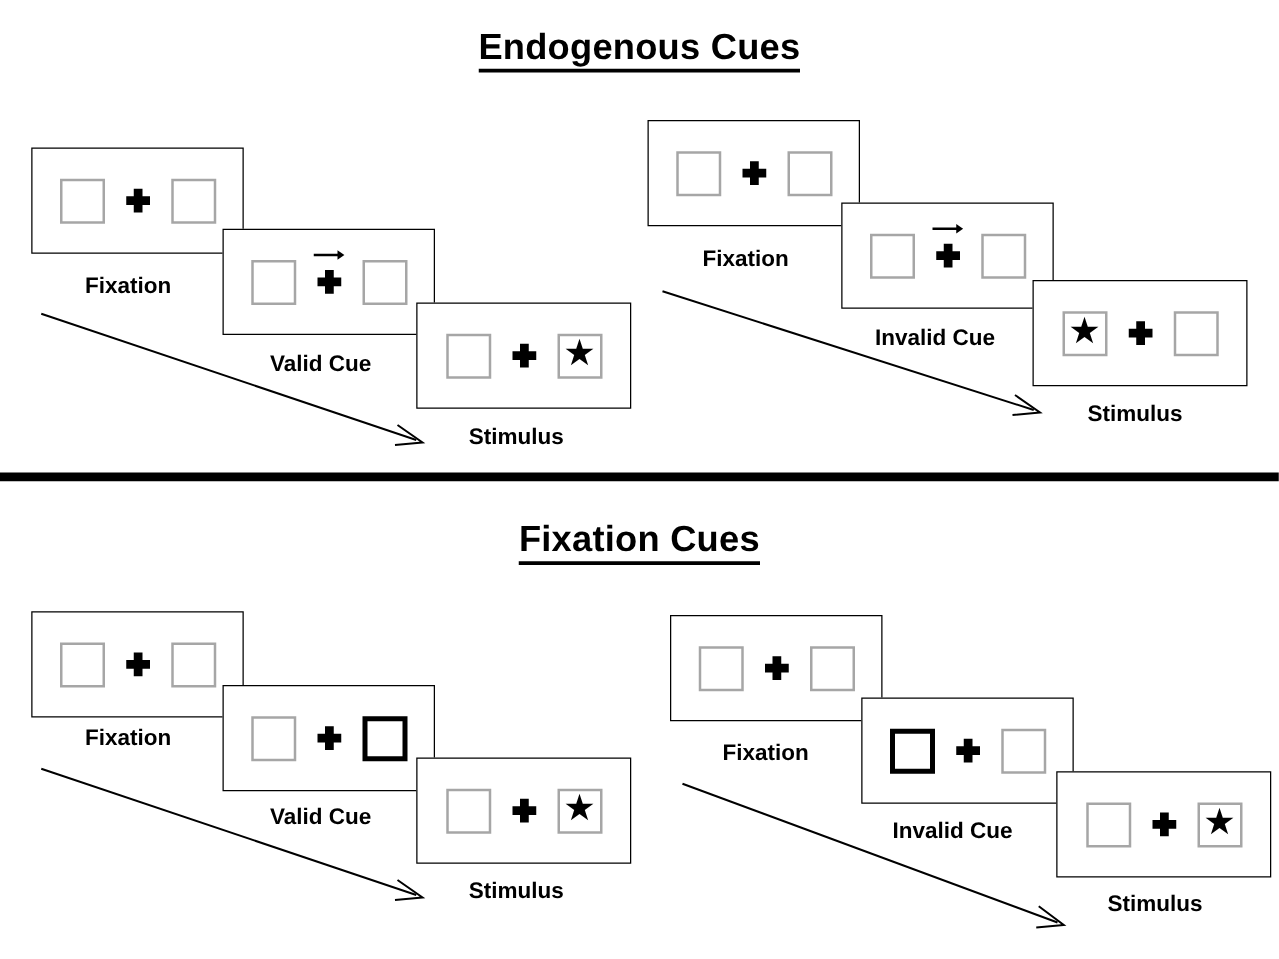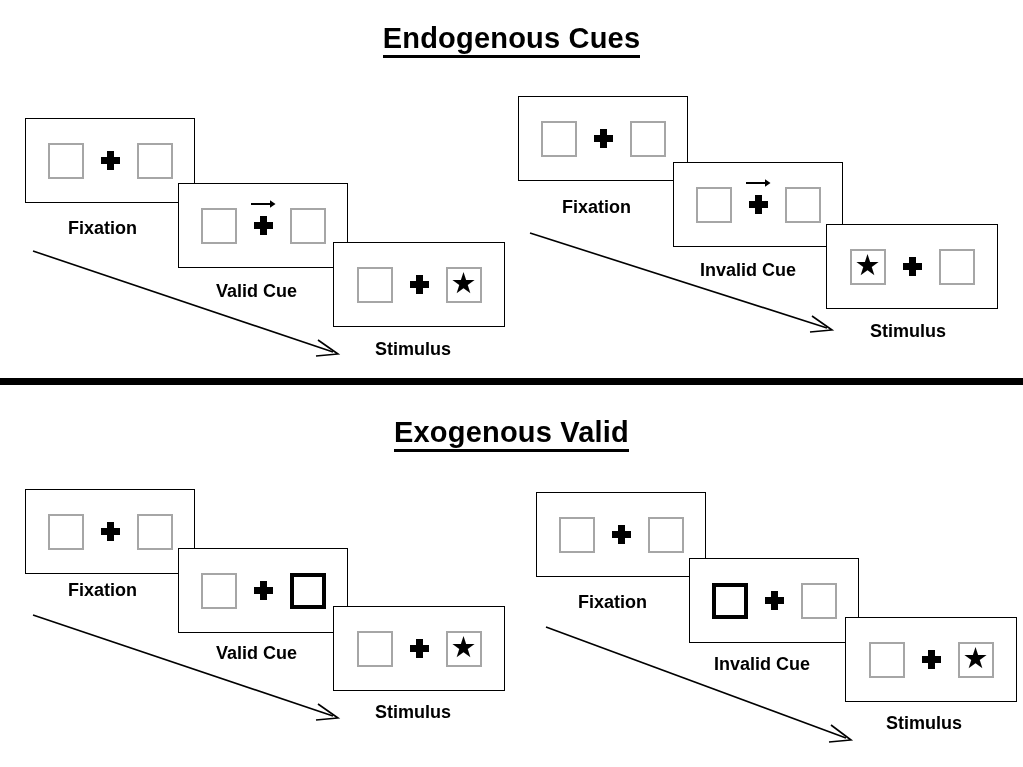--- a/index.html
+++ b/index.html
@@ -216,21 +216,21 @@
 <div class="caption" style="left:870px; top:321px;">Stimulus</div>
 
 <svg class="flow-arrow" style="left:527px; top:228px; width:320px; height:112px;" viewBox="0 0 320 112">
   <line x1="3" y1="5" x2="300" y2="100" stroke="#000000" stroke-width="1.6"></line>
   <polyline points="285,88 305,102 283,104" fill="none" stroke="#000000" stroke-width="1.6"></polyline>
 </svg>
 
 <div class="divider" style="top:378px;"></div>
 
 <div class="section-title" style="top:416px;">
-  <span>Exogenous Valid</span>
+  <span>Fixation Cues</span>
 </div>
 
 <div class="panel" style="left:25px; top:489px; width:170px; height:85px;">
   <div class="panel-inner">
     <div class="box"></div>
     <div class="plus"></div>
     <div class="box"></div>
   </div>
 </div>
 <div class="caption" style="left:68px; top:580px;">Fixation</div>

